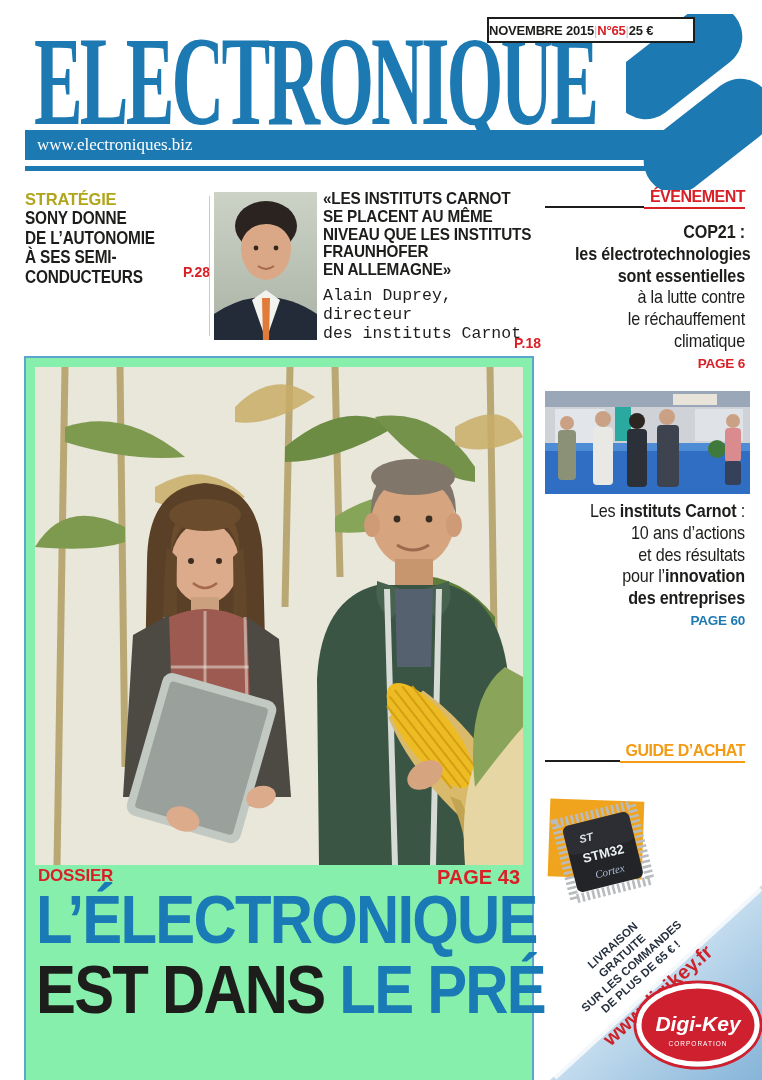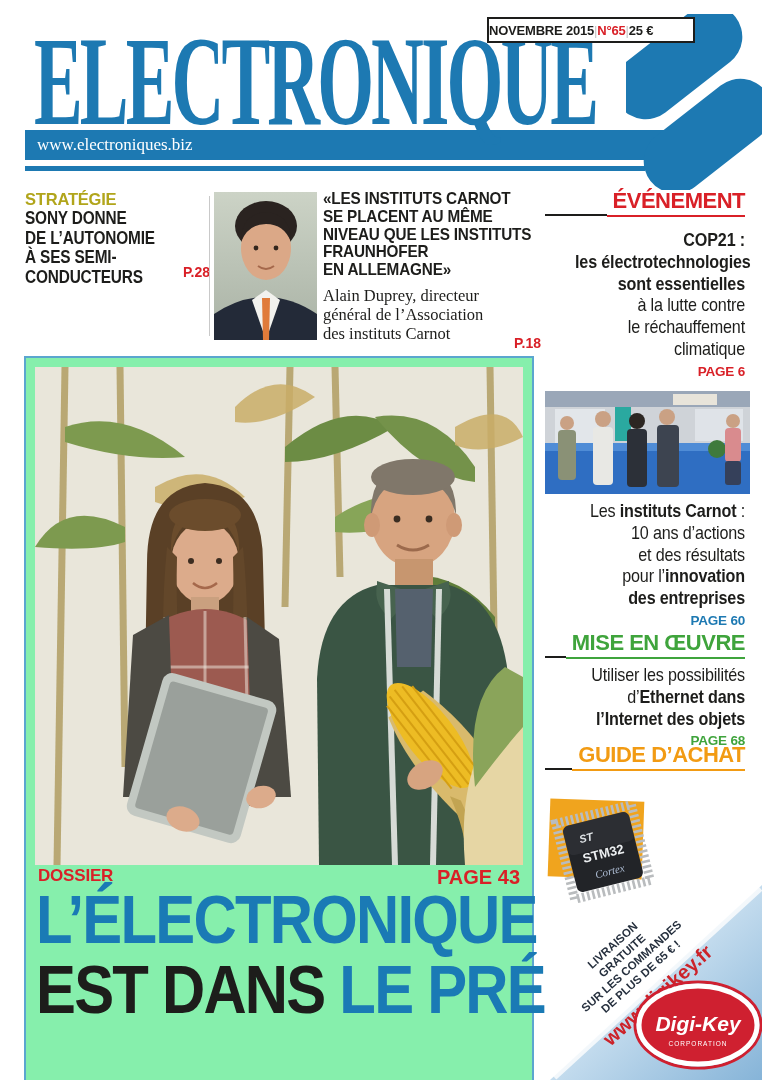--- a/index.html
+++ b/index.html
@@ -28,29 +28,29 @@
   .olive{color:#b1a51b;}
   .cond-l{font-weight:bold;font-size:17.5px;line-height:19.5px;transform:scaleX(0.88);
           transform-origin:0 0;white-space:nowrap;letter-spacing:-0.2px;}
   .p-red{color:#d92027;font-weight:bold;font-size:14px;}
   .strat-page{position:absolute;left:158px;top:74px;}
   .h-divider{left:209px;top:196px;width:1px;height:140px;background:#c9c9c9;}
   .portrait{left:214px;top:192px;}
   .quote{left:323px;top:190px;width:218px;}
   .quote-l{font-size:17px;font-weight:bold;line-height:17.8px;transform:scaleX(0.9);
            transform-origin:0 0;white-space:nowrap;letter-spacing:-0.2px;}
-  .attr{font-family:Liberation Serif, serif;font-size:16.5px;line-height:19px;}
+  .attr{font-family:Liberation Mono, monospace;font-size:16.5px;line-height:19px;}
   .attr-first{margin-top:7px;}
   .quote-page{position:absolute;right:0;top:145px;}
 
   
   .rail{width:200px;left:545px;text-align:right;}
   .rail-head{display:flex;align-items:flex-end;}
   .rail-lead{flex:1;height:2px;background:#1d1d1b;margin-bottom:1px;}
-  .rail-lab{font-size:22px;font-weight:bold;letter-spacing:-0.5px;white-space:nowrap;
+  .rail-lab{font-size:16px;font-weight:bold;letter-spacing:-0.5px;white-space:nowrap;
             border-bottom:2px solid currentColor;padding:0 0 1px 6px;}
   .red{color:#d92027;} .blue{color:#1d79b2;} .green{color:#3fa43c;} .orange{color:#f29b13;}
   .rail-line{font-size:19px;line-height:21.8px;white-space:nowrap;transform:scaleX(0.85);
              transform-origin:100% 50%;letter-spacing:-0.2px;}
   .rail-line b{font-weight:bold;}
   .rail-page{font-size:13.5px;font-weight:bold;margin-top:4px;letter-spacing:-0.2px;}
   .tend-photo{left:545px;top:391px;}
   .chip{left:543px;top:786px;z-index:3;}
 
   
@@ -125,21 +125,20 @@
       <circle cx="62" cy="56" r="2.4" fill="#33261d"></circle>
   </svg>
 
   <div class="abs quote" style="position:absolute;">
     <div class="quote-l">«LES INSTITUTS CARNOT</div>
     <div class="quote-l">SE PLACENT AU MÊME</div>
     <div class="quote-l">NIVEAU QUE LES INSTITUTS</div>
     <div class="quote-l">FRAUNHOFER</div>
     <div class="quote-l">EN ALLEMAGNE»</div>
     <div class="attr attr-first">Alain Duprey, directeur</div>
-    <div class="attr">général de l’Association</div>
     <div class="attr">des instituts Carnot</div>
     <span class="p-red quote-page">P.18</span>
   </div>
 
   <div class="abs rail" style="top:188px;">
     <div class="rail-head">
       <div class="rail-lead"></div>
       <span class="rail-lab red">ÉVÉNEMENT</span>
     </div>
     <div style="margin-top:12px;">
@@ -181,32 +180,20 @@
 
   <div class="abs rail" style="top:500px;">
     <div class="rail-line"><span>Les </span><b>instituts Carnot</b><span> :</span></div>
     <div class="rail-line">10 ans d’actions</div>
     <div class="rail-line">et des résultats</div>
     <div class="rail-line"><span>pour l’</span><b>innovation</b></div>
     <div class="rail-line"><b>des entreprises</b></div>
     <div class="rail-page blue">PAGE 60</div>
   </div>
 
-  <div class="abs rail" style="top:630px;">
-    <div class="rail-head">
-      <div class="rail-lead"></div>
-      <span class="rail-lab green">MISE EN ŒUVRE</span>
-    </div>
-    <div style="margin-top:5px;">
-      <div class="rail-line">Utiliser les possibilités</div>
-      <div class="rail-line"><span>d’</span><b>Ethernet dans</b></div>
-      <div class="rail-line"><b>l’Internet des objets</b></div>
-      <div class="rail-page green">PAGE 68</div>
-    </div>
-  </div>
 
   <div class="abs rail" style="top:742px;">
     <div class="rail-head">
       <div class="rail-lead"></div>
       <span class="rail-lab orange">GUIDE D’ACHAT</span>
     </div>
   </div>
 
   <svg class="abs chip" width="120" height="122" viewBox="0 0 120 122">
     <rect x="6" y="14" width="94" height="78" fill="#f0a41e" transform="rotate(2 53 53)"></rect>

